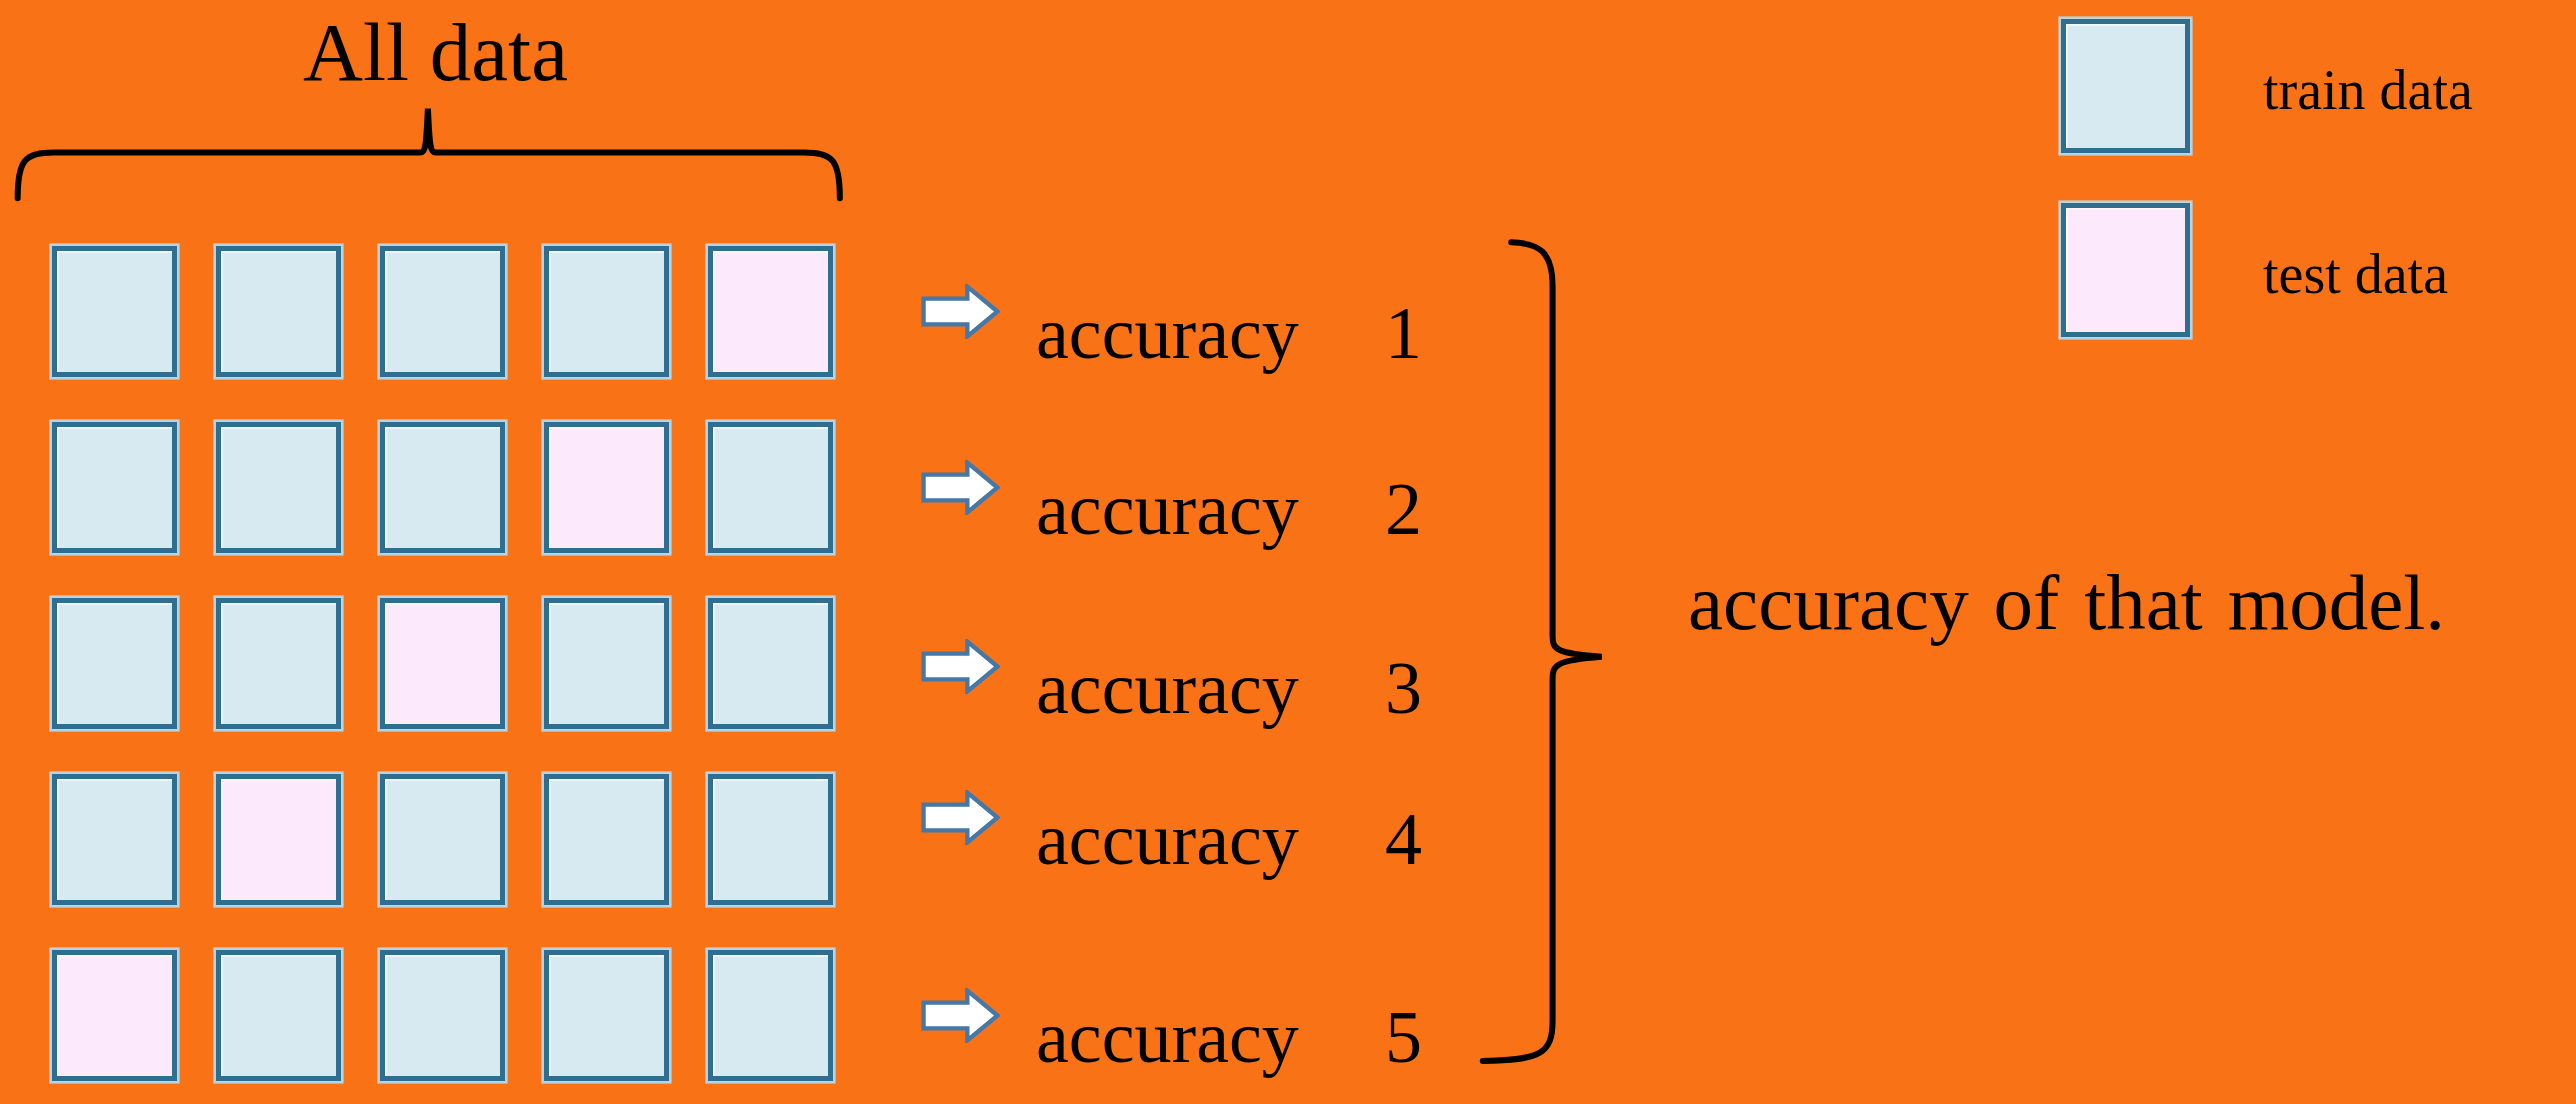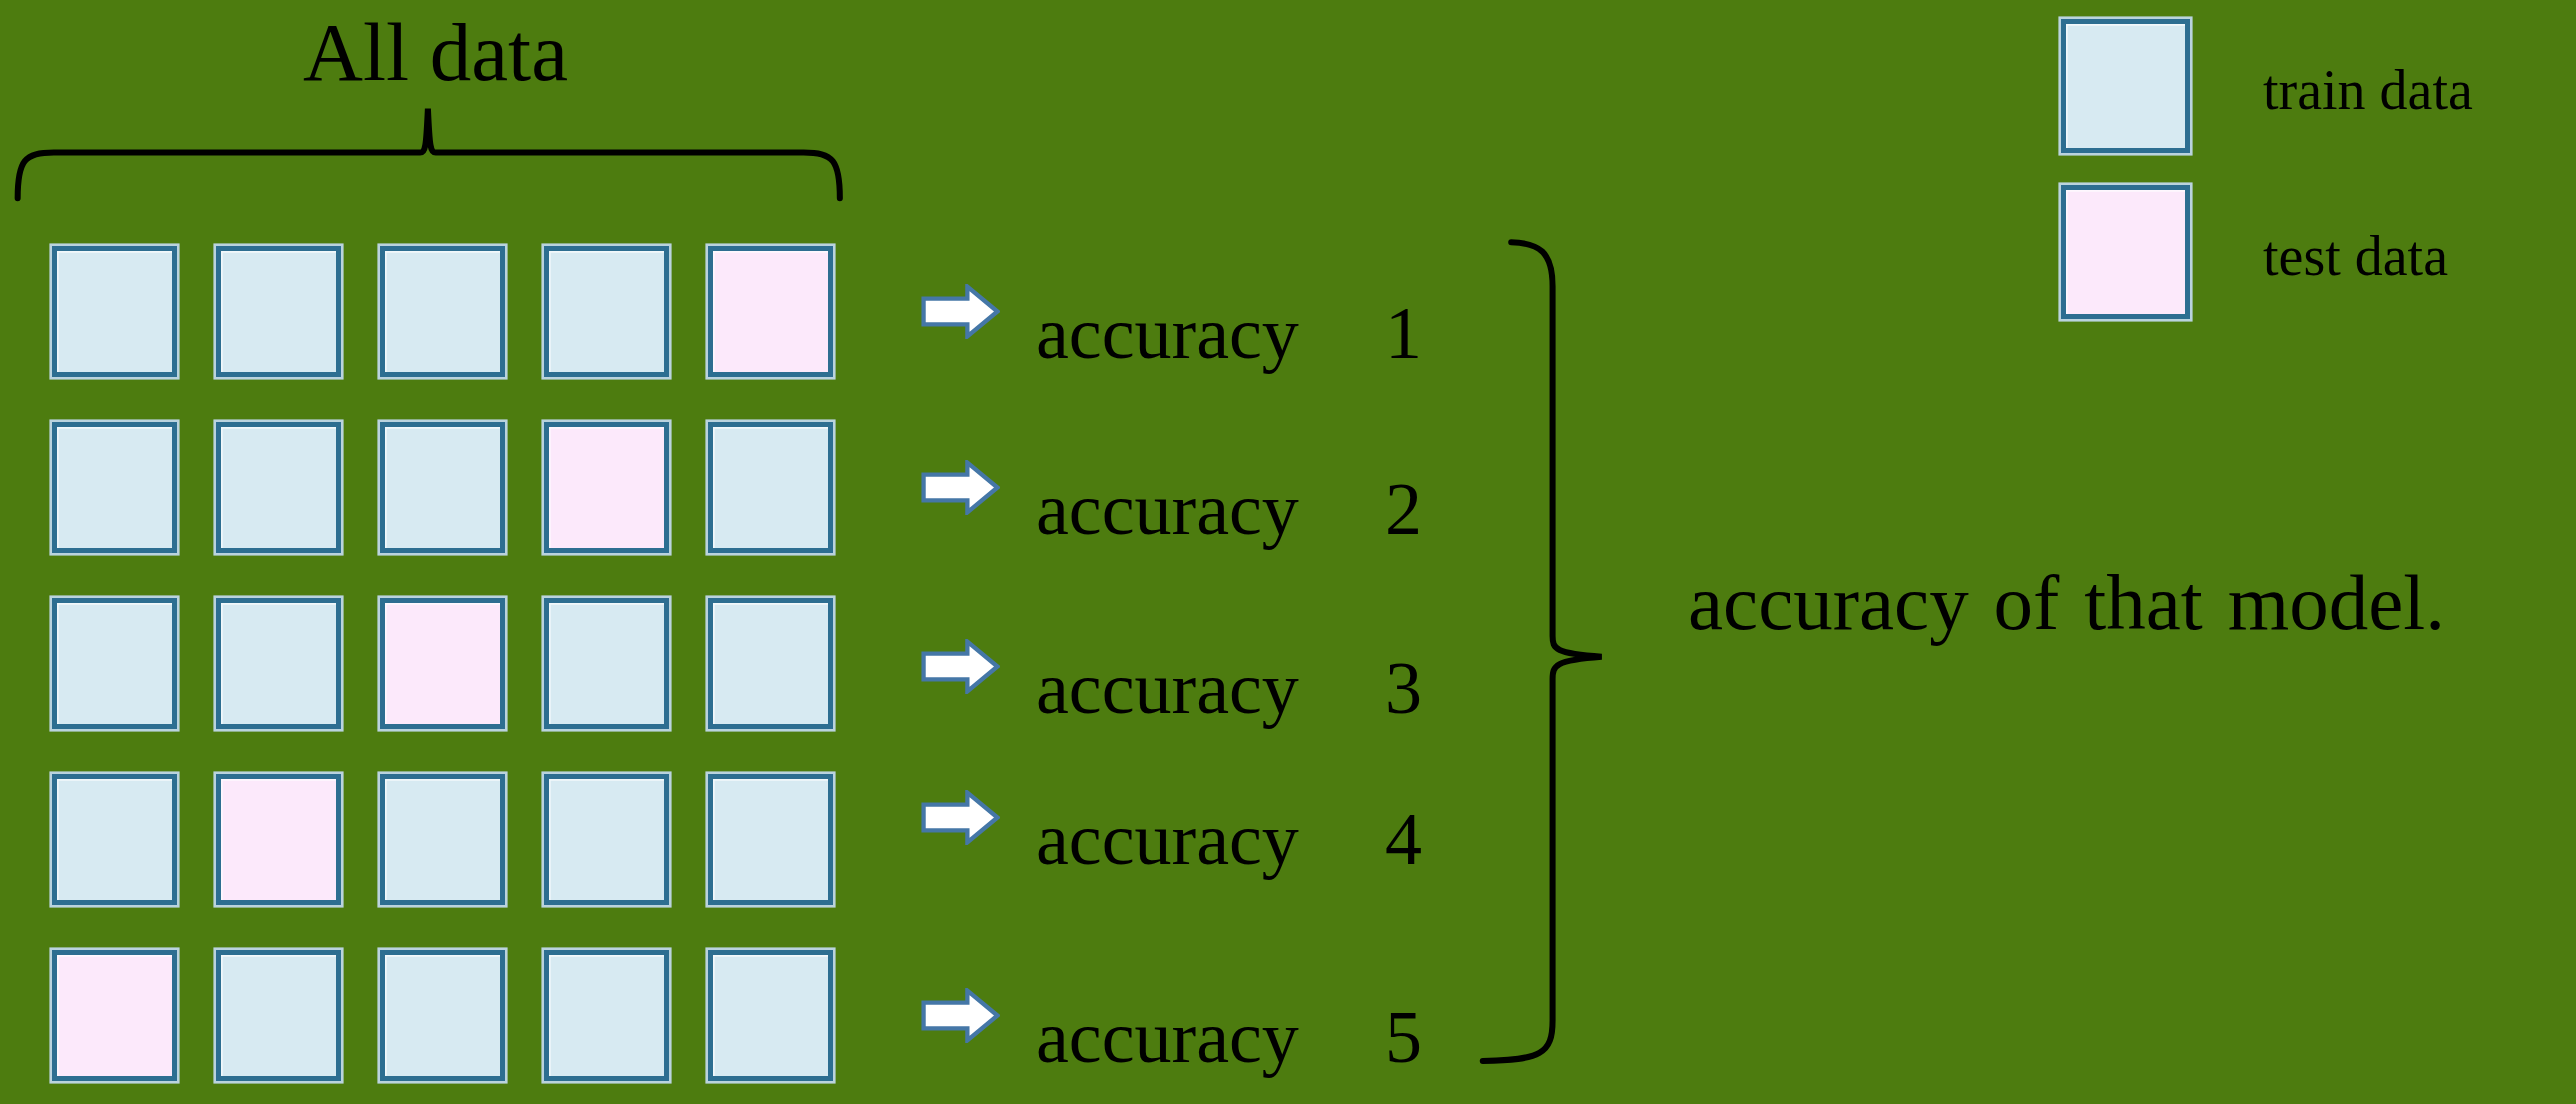--- a/index.html
+++ b/index.html
@@ -1,17 +1,17 @@
 <!DOCTYPE html>
 <html style="--cell-border: #2d6e91; --halo: #bad3de; --train-fill: #d7eaf2; --test-fill: #fce9fb; --arrow-stroke: #4577a7; --brace: #000000; --text: #000000;font-size:14px"><head>
 <meta charset="utf-8">
 <style>
   html,body{margin:0;padding:0;background:#ffffff;}
   #stage{
-    position:relative;width:2576px;height:1104px;background:#4d7c0f;
+    position:relative;width:2576px;height:1104px;background:#f97316;
     font-family:"Liberation Serif","DejaVu Serif",serif;color:#000;overflow:hidden;
   }
   
   .title{
     position:absolute;left:168px;top:8.6px;width:535px;text-align:center;
     font-size:83px;line-height:1.05;white-space:nowrap;
   }
   
   #braces{position:absolute;left:0;top:0;width:2576px;height:1104px;pointer-events:none;}
   #braces path{fill:none;stroke:var(--brace);stroke-width:7;stroke-linecap:round;}
@@ -38,21 +38,21 @@
   .acc-text{font-size:74px;margin-top:44px;}
   .acc-num{margin-left:86px;}
   
   .conclusion{
     position:absolute;left:1688px;top:553px;font-size:79px;line-height:99px;
     word-spacing:5.2px;white-space:nowrap;
   }
   
   .legend-item{position:absolute;display:flex;align-items:center;gap:73px;white-space:nowrap;}
   #legend-train{left:2061px;top:19px;}
-  #legend-test{left:2061px;top:185px;}
+  #legend-test{left:2061px;top:203px;}
   .swatch{
     box-sizing:border-box;width:129px;height:134px;border:5.2px solid var(--cell-border);
     box-shadow:0 0 0 2.6px var(--halo), inset 1.7px 1.7px 0 0 rgba(255,255,255,.65);
   }
   .swatch.train{background:var(--train-fill);}
   .swatch.test{background:var(--test-fill);}
   .legend-label{font-size:56px;margin-top:7px;}
 </style>
 </head>
 <body>

